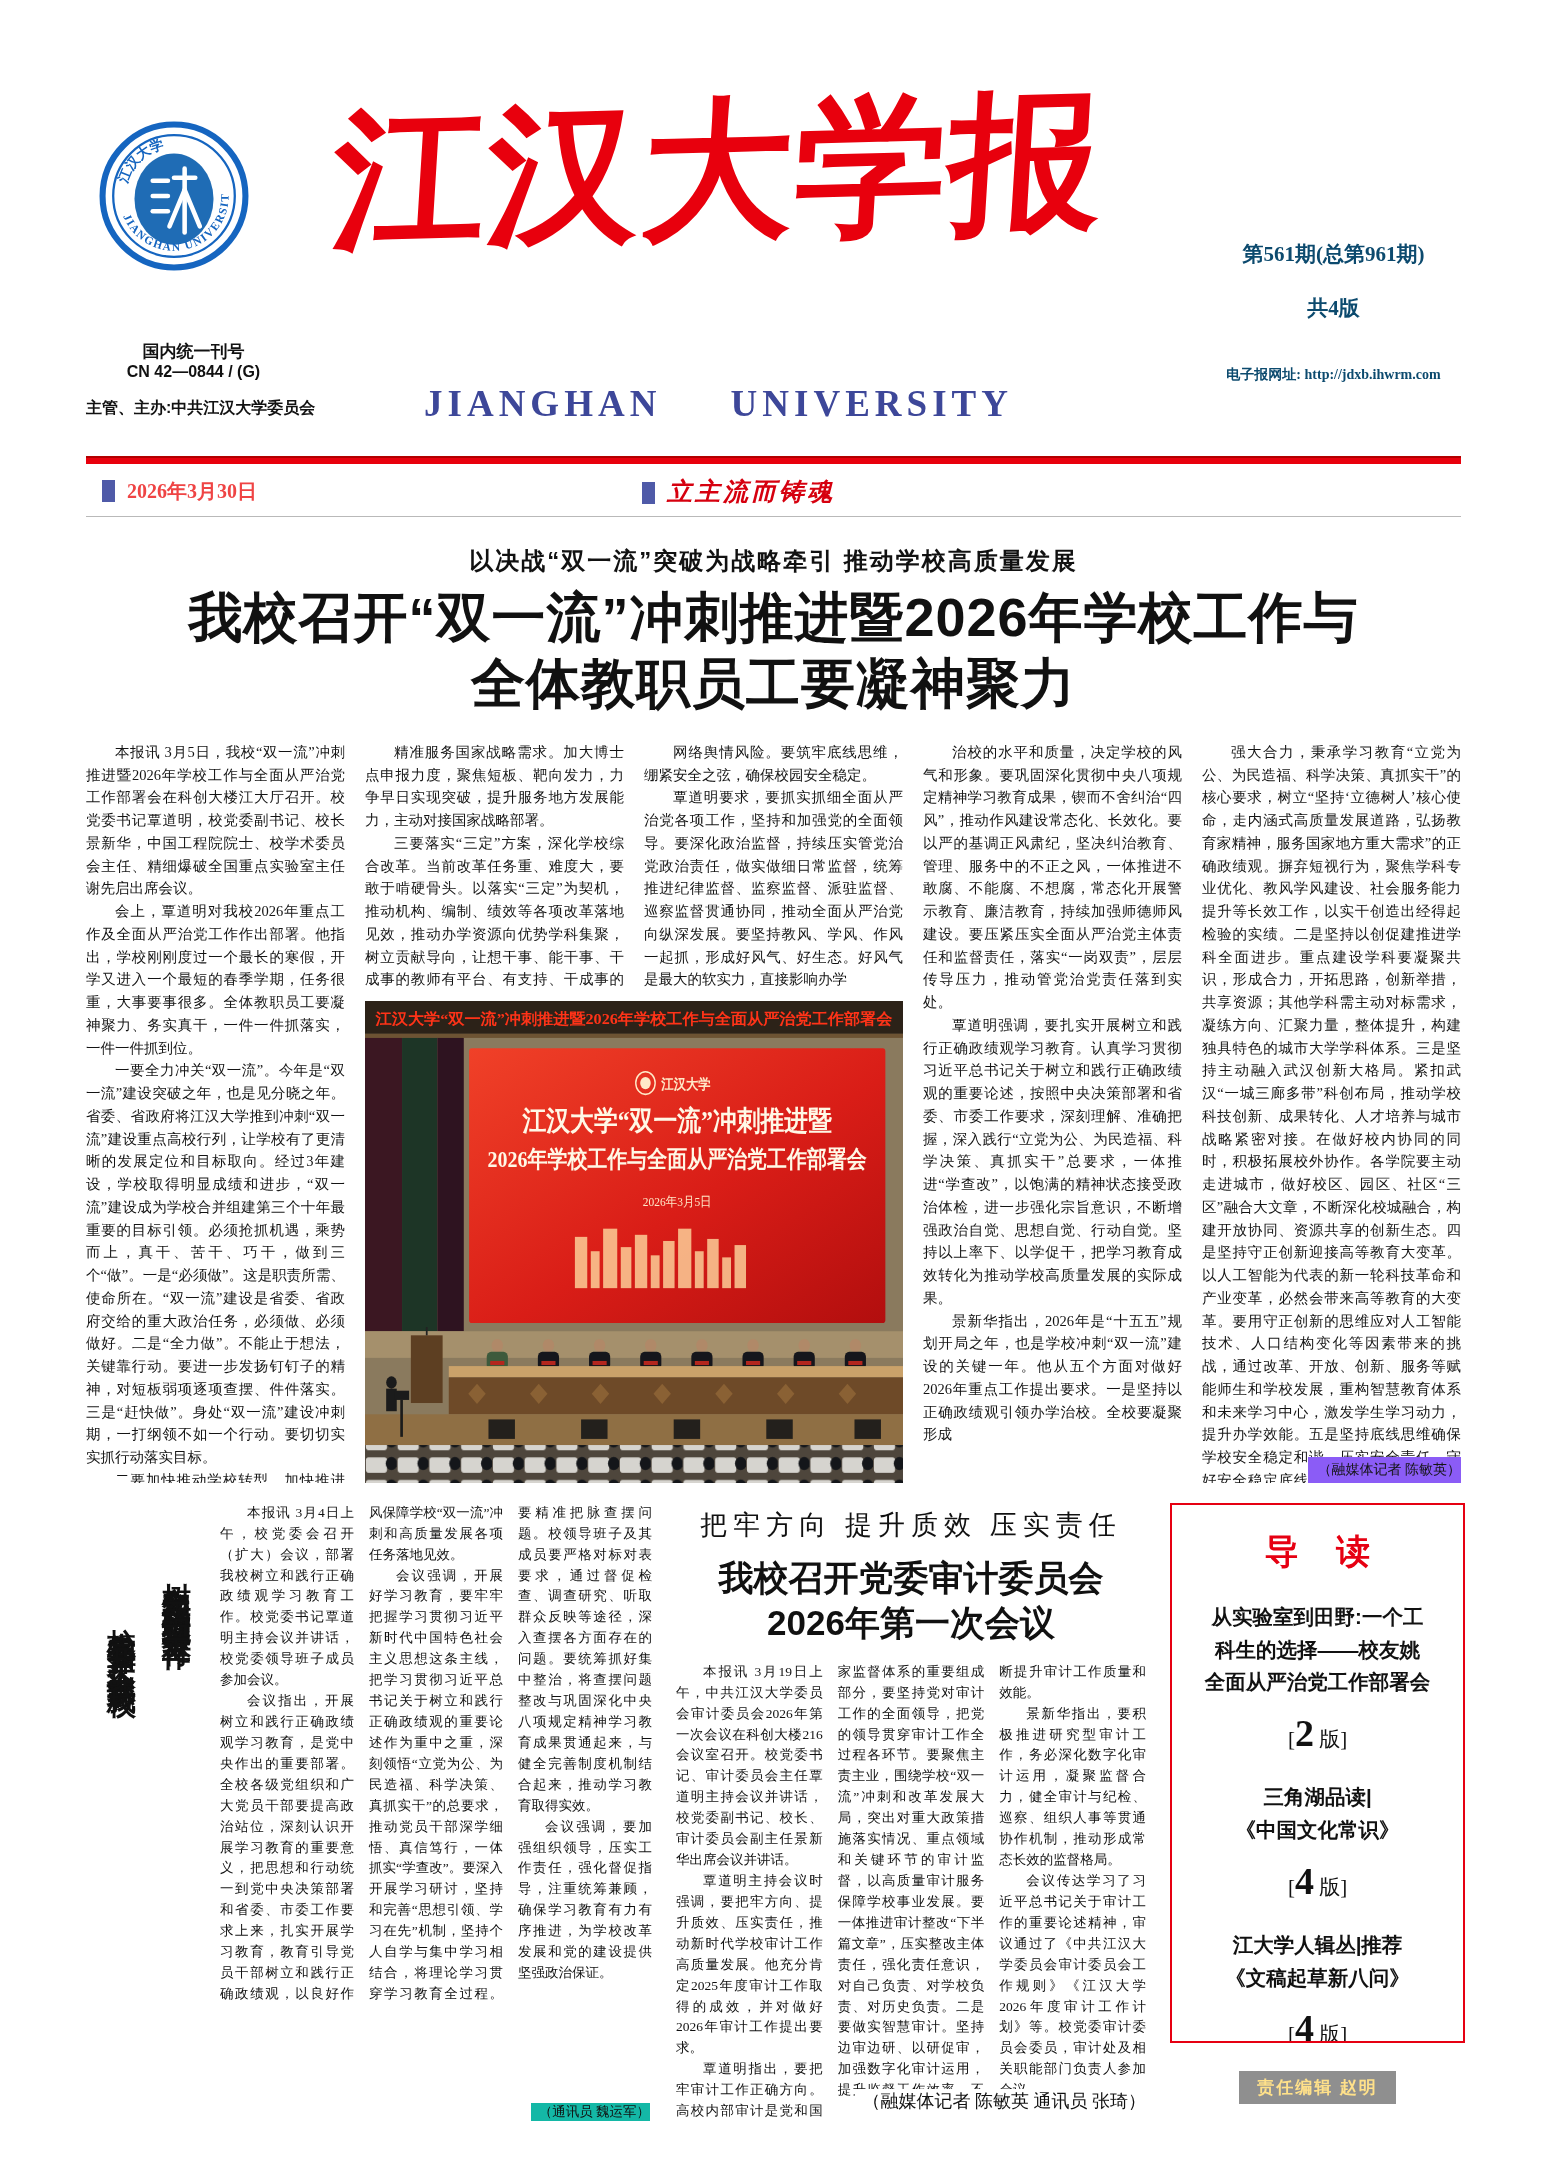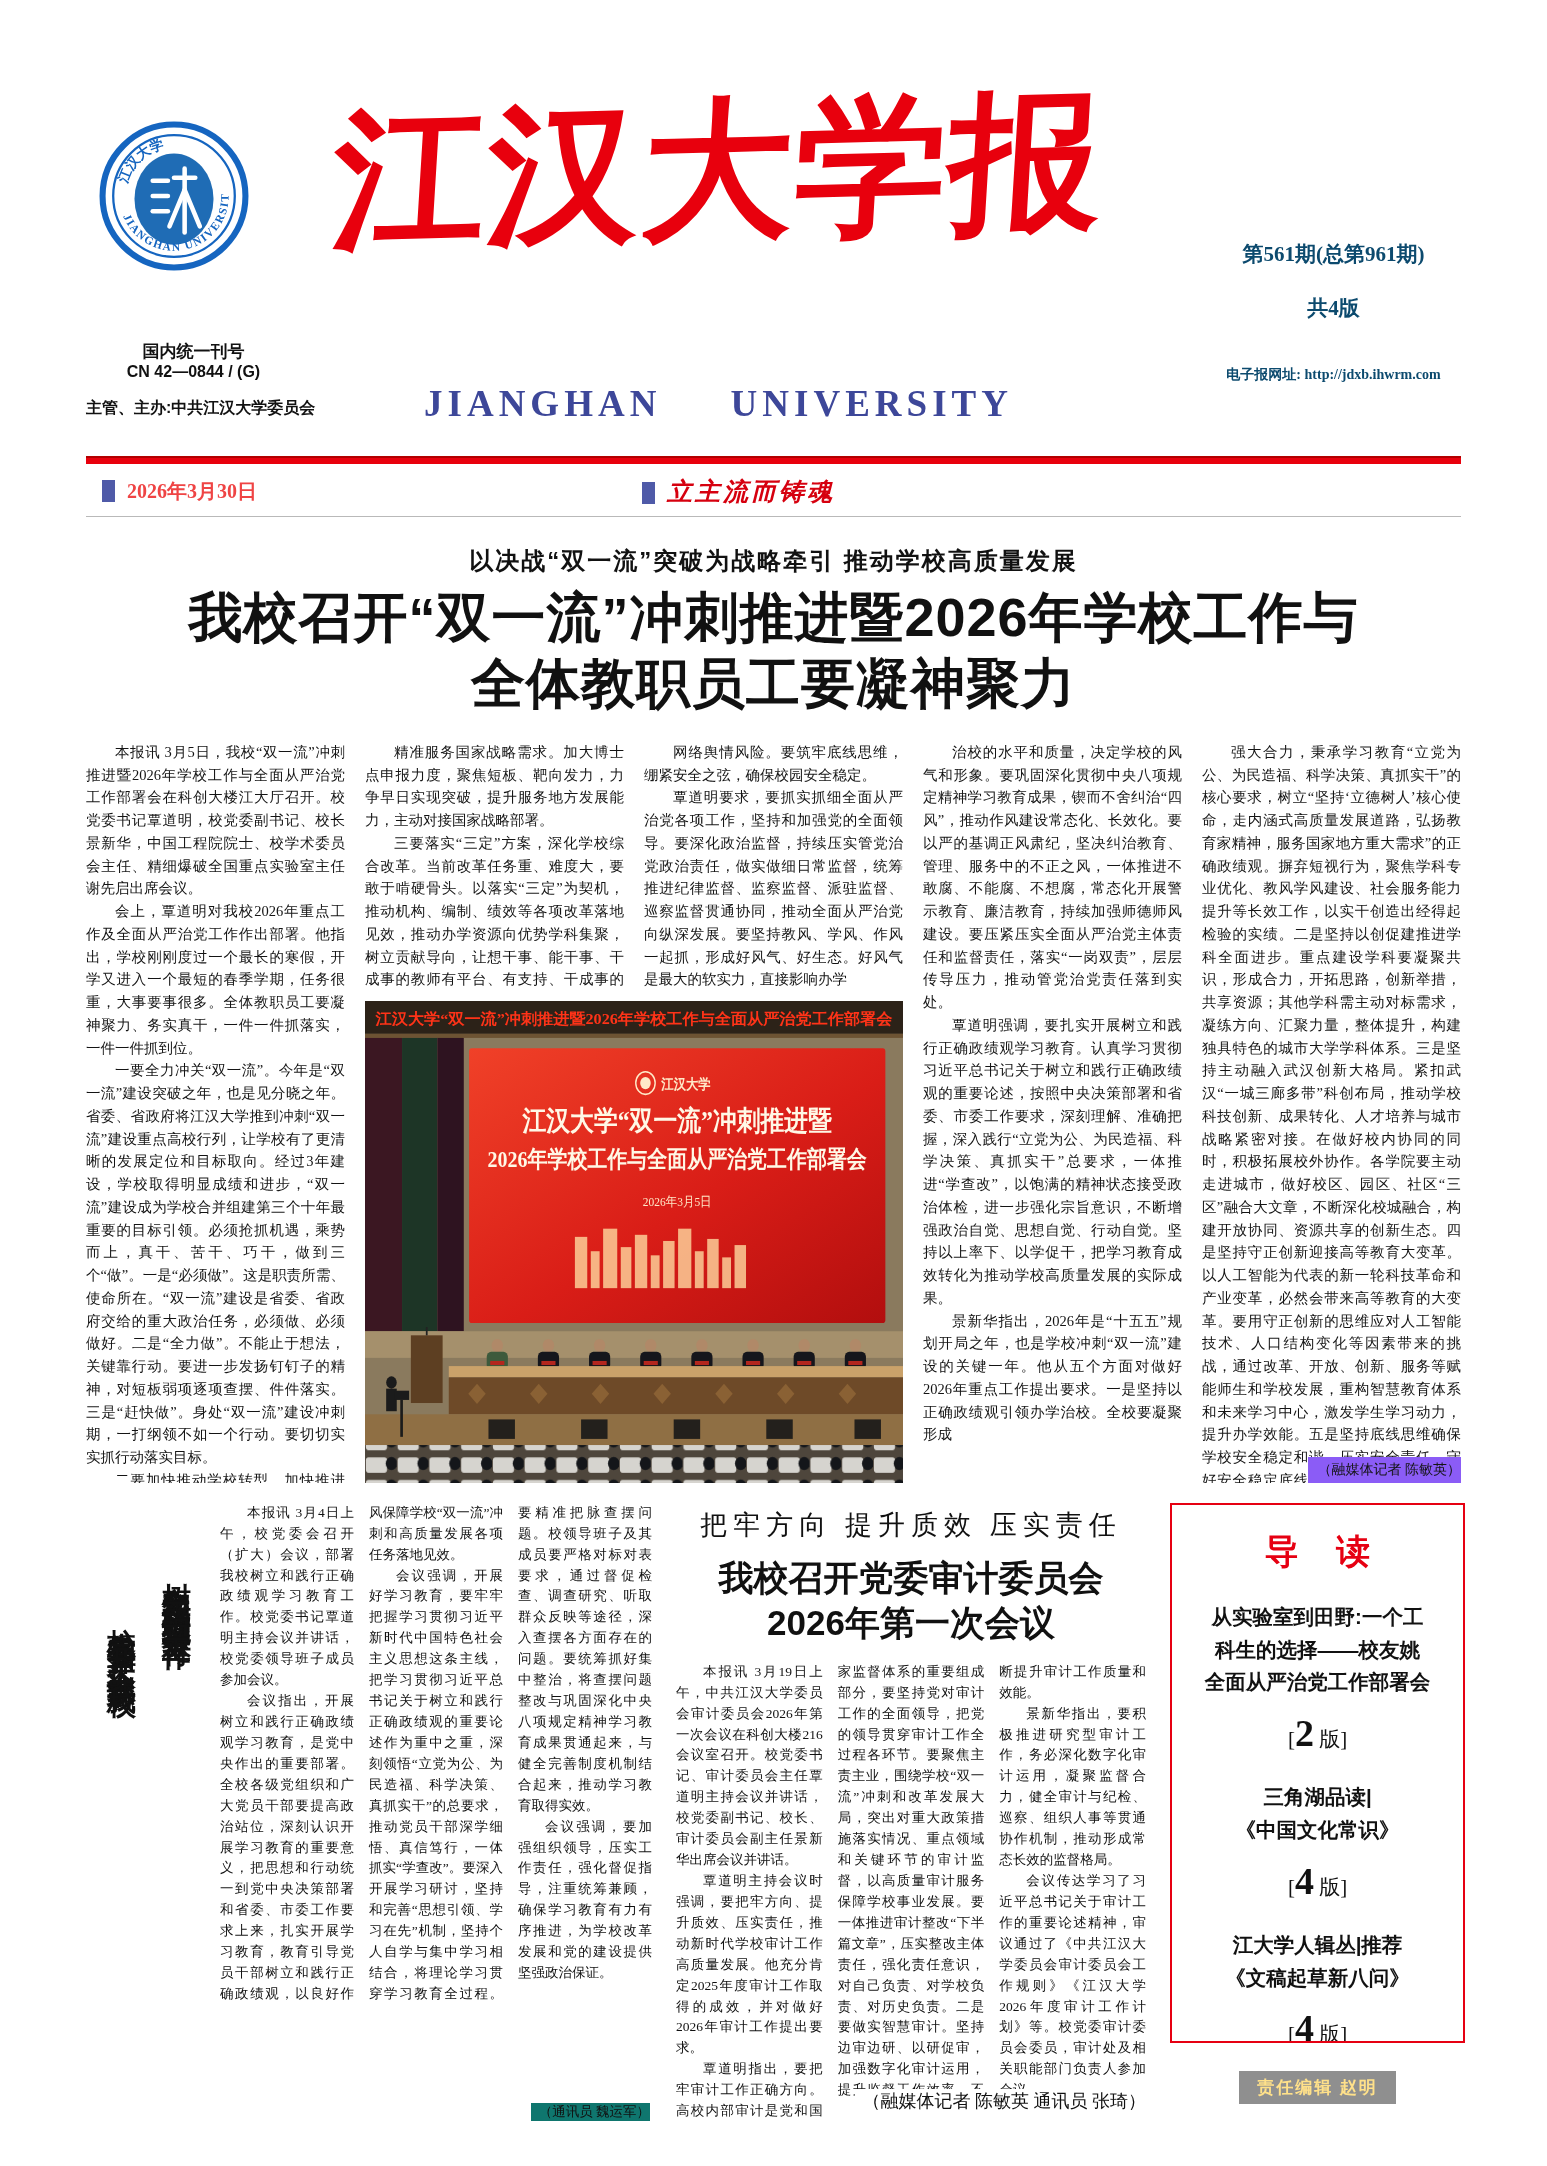--- a/index.html
+++ b/index.html
@@ -50,21 +50,21 @@
   
   .bottom{display:flex;gap:24px;margin-top:20px;height:652px;}
   .left-art{width:566px;display:flex;gap:16px;position:relative;flex:none;}
   .vtitle{width:118px;writing-mode:vertical-rl;font-family:"Liberation Sans","DejaVu Sans",sans-serif;
       font-weight:900;font-size:29px;letter-spacing:4px;padding-top:56px;line-height:1.9;flex:none;}
   .vtitle span{display:block;}
   .vtitle .second{margin-top:46px;}
   .left-body{flex:1;column-count:3;column-gap:15px;font-size:13.5px;line-height:1.55;text-align:justify;
       overflow:hidden;height:100%;}
   .left-body p,.mid-body p{margin:0;text-indent:2em;}
-  .left-byline{position:absolute;bottom:34px;right:2px;background:#0f766e;padding-left:8px;font-size:13.5px;}
+  .left-byline{position:absolute;bottom:34px;right:2px;background:#14b8a6;padding-left:8px;font-size:13.5px;}
 
   .mid-art{width:470px;position:relative;display:flex;flex-direction:column;flex:none;}
   .mid-kicker{text-align:center;font-size:27px;letter-spacing:6px;margin-top:4px;}
   .mid-title{text-align:center;font-family:"Liberation Sans","DejaVu Sans",sans-serif;font-weight:900;
       font-size:35px;line-height:1.3;margin-top:12px;}
   .mid-body{flex:1;margin-top:16px;column-count:3;column-gap:15px;font-size:13.5px;line-height:1.55;
       text-align:justify;overflow:hidden;}
   .mid-byline{position:absolute;bottom:42px;right:0;background:#fff;padding-left:8px;font-size:18px;}
 
   .sidebar{width:295px;margin-left:auto;flex:none;}

